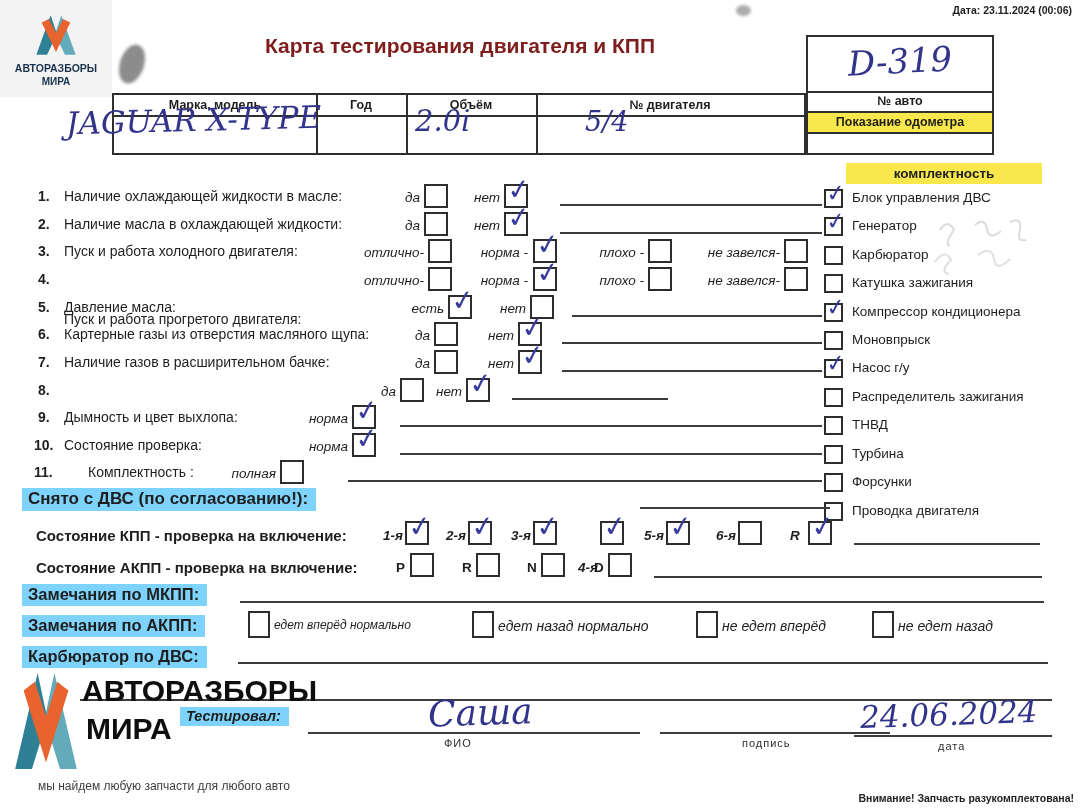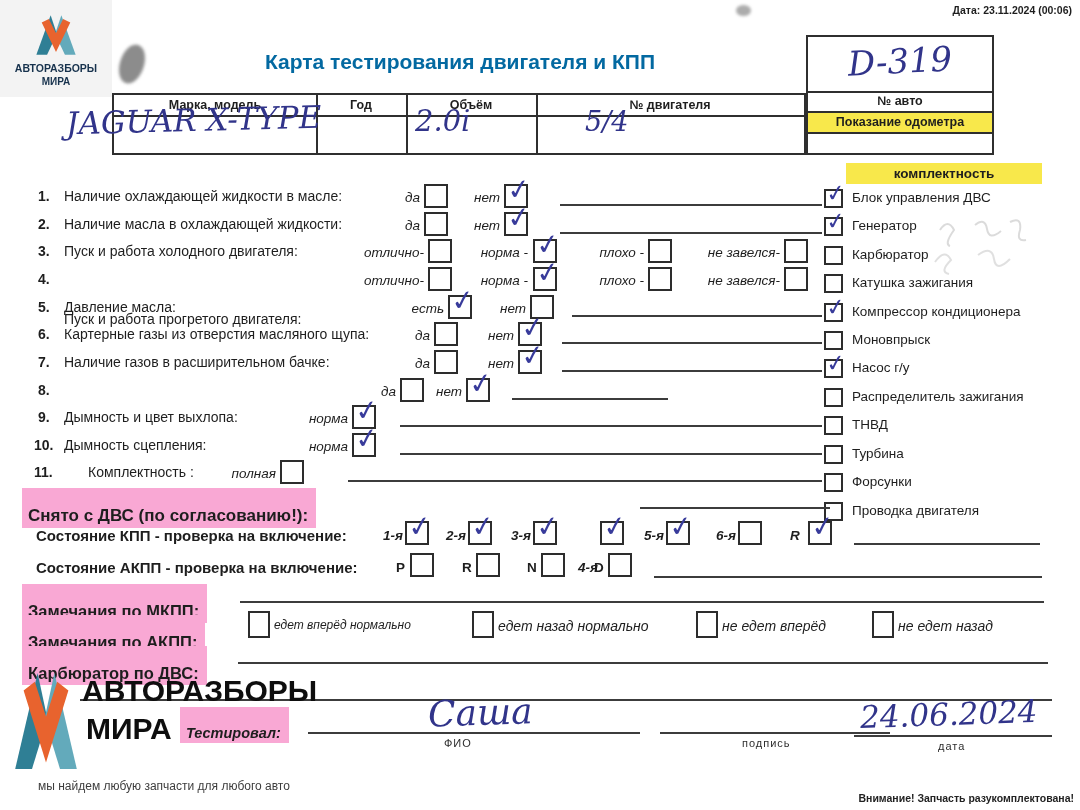--- a/index.html
+++ b/index.html
@@ -21,41 +21,41 @@
   .cb.sm::after{font-size:23px;top:-11px;left:0;}
   .cb.tall{width:22px;height:27px;}
   .num{position:absolute;font-weight:bold;font-size:14px;}
   .itm{position:absolute;font-size:14px;}
   .opt{position:absolute;font-style:italic;font-size:13.5px;text-align:right;white-space:nowrap;}
   .gear{position:absolute;font-style:italic;font-weight:bold;font-size:13.5px;white-space:nowrap;}
   .eq{position:absolute;font-size:13.5px;white-space:nowrap;}
   .hdcell{position:absolute;font-weight:bold;font-size:12.5px;text-align:center;top:3px;}
   .smudge{position:absolute;border-radius:50%;filter:blur(1.5px);}
   .seclabel{position:absolute;font-weight:bold;font-size:15px;white-space:nowrap;}
-  .hl-big{position:absolute;font-weight:bold;font-size:16.5px;white-space:nowrap;background:#f9a8d4;padding:18px 8px 2px 6px;}
+  .hl-big{position:absolute;font-weight:bold;font-size:16.5px;white-space:nowrap;background:#7dd3fc;padding:1px 8px 2px 6px;}
   .tinylab{position:absolute;font-size:11px;color:#2e2e2e;letter-spacing:1px;}
 </style>
 </head>
 <body>
 
 <div id="page">
 
   <div class="abs" style="left:0;top:0;width:112px;height:97px;background:#f3f3f3;">
     <svg class="abs" style="left:28px;top:10px;" width="56" height="50" viewBox="0 0 60 56">
       <path d="M8 50 L24 6 L31 27 L20 50 Z" fill="#2f7f95"></path>
       <path d="M52 50 L36 6 L29 27 L40 50 Z" fill="#63aabb"></path>
       <path d="M14 14 L30 47 L46 14 L38 10 L30 26 L22 10 Z" fill="#e8632e"></path>
     </svg>
     <div class="abs ctr b" style="left:0;top:62px;width:112px;font-size:10.5px;color:#17324d;">АВТОРАЗБОРЫ</div>
     <div class="abs ctr b" style="left:0;top:76px;width:112px;font-size:10px;color:#17324d;">МИРА</div>
   </div>
 
   <div class="abs b rt" style="right:8px;top:4px;font-size:10.5px;">Дата: 23.11.2024 (00:06)</div>
 
-  <div class="abs ctr b" style="left:170px;top:50px;width:580px;font-size:21px;color:#0369a1;">Карта тестирования двигателя  и КПП</div>
+  <div class="abs ctr b" style="left:170px;top:34px;width:580px;font-size:21px;color:#7f1d1d;">Карта тестирования двигателя  и КПП</div>
 
   <div class="smudge" style="left:120px;top:44px;width:24px;height:40px;background:rgba(45,45,45,.55);transform:rotate(18deg);"></div>
   <div class="smudge" style="left:736px;top:5px;width:15px;height:11px;background:rgba(70,70,70,.45);"></div>
 
   <div class="abs" style="left:806px;top:35px;width:184px;height:116px;border:2px solid #2f2f2f;">
     <div class="abs ctr hand" style="left:0;top:4px;width:100%;font-size:34px;transform:rotate(-3deg);">D-319</div>
     <div class="abs" style="left:0;top:54px;width:100%;border-top:2px solid #2f2f2f;"></div>
     <div class="abs ctr b" style="left:0;top:57px;width:100%;font-size:12.5px;">№ авто</div>
     <div class="abs" style="left:0;top:74px;width:100%;border-top:2px solid #2f2f2f;"></div>
     <div class="abs ctr b hl" style="left:0;top:76px;width:100%;height:19px;line-height:19px;font-size:12.5px;">Показание одометра</div>
@@ -179,21 +179,21 @@
   <div class="cb on" style="left:466px;top:378px;"></div>
   <div class="wline" style="left:512px;top:398px;width:156px;"></div>
 
   <div class="num" style="left:38px;top:409px;">9.</div>
   <div class="itm" style="left:64px;top:409px;">Дымность и цвет выхлопа:</div>
   <div class="opt" style="left:288px;top:411px;width:60px;">норма</div>
   <div class="cb on" style="left:352px;top:405px;"></div>
   <div class="wline" style="left:400px;top:425px;width:422px;"></div>
 
   <div class="num" style="left:34px;top:437px;">10.</div>
-  <div class="itm" style="left:64px;top:437px;">Дымность сцепления:</div>
+  <div class="itm" style="left:64px;top:437px;">Состояние проверка:</div>
   <div class="opt" style="left:288px;top:439px;width:60px;">норма</div>
   <div class="cb on" style="left:352px;top:433px;"></div>
   <div class="wline" style="left:400px;top:453px;width:422px;"></div>
 
   <div class="num" style="left:34px;top:464px;">11.</div>
   <div class="itm" style="left:64px;top:464px;margin-left:24px;">Комплектность :</div>
   <div class="opt" style="left:216px;top:466px;width:60px;">полная</div>
   <div class="cb" style="left:280px;top:460px;"></div>
   <div class="wline" style="left:348px;top:480px;width:474px;"></div>
 

